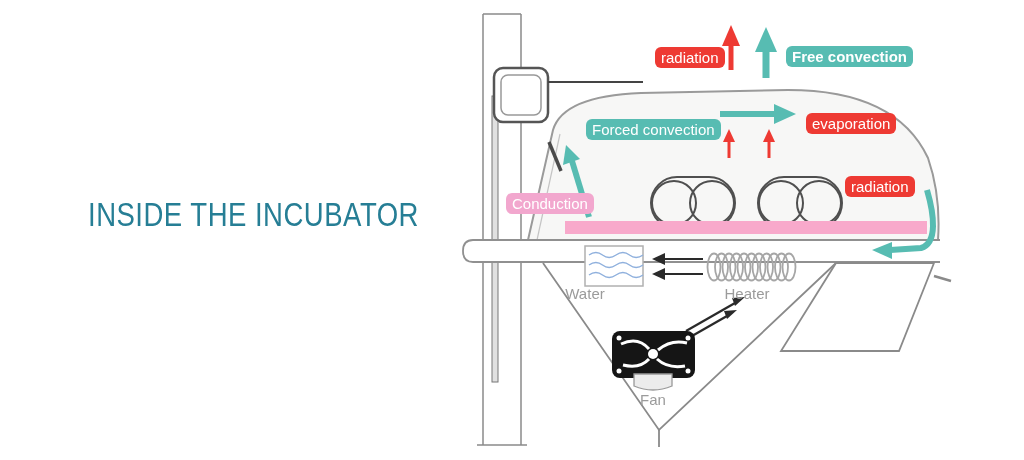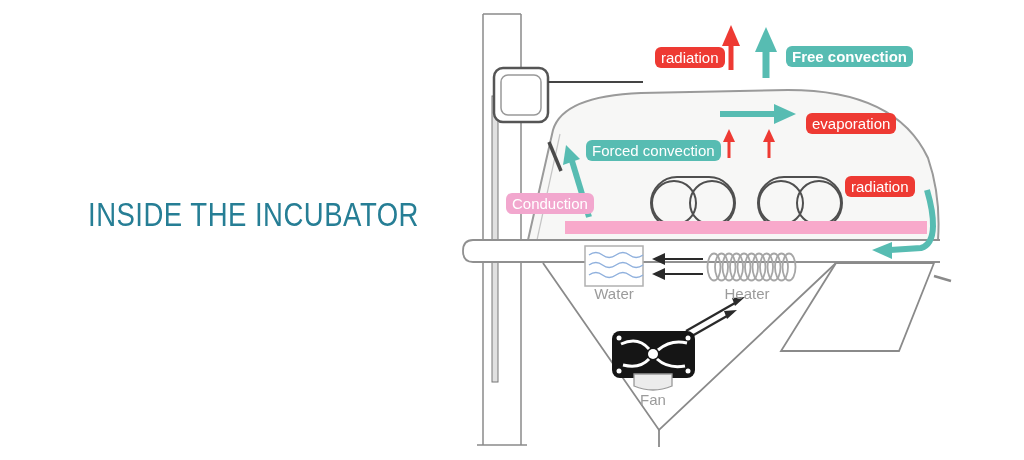--- a/index.html
+++ b/index.html
@@ -8,25 +8,25 @@
   .art{position:absolute;left:0;top:0;z-index:1;}
   .page-title{position:absolute;left:88px;top:197px;z-index:3;font-size:29px;color:#267e95;
               letter-spacing:.5px;white-space:nowrap;transform:scale(.95,1.12);transform-origin:left top;}
   .tag{position:absolute;z-index:4;color:#fff;font-size:15px;line-height:1;padding:3px 6px;white-space:nowrap;border-radius:6px;}
   .tag.red{background:#ee3a33;}
   .tag.teal{background:#57bcb2;}
   .tag.pink{background:#f2a7ce;}
   .caption{position:absolute;z-index:4;color:#9b9b9b;font-size:15px;line-height:1;text-align:center;}
   #lab-radiation-top{left:655px;top:47px;}
   #lab-free{left:786px;top:46px;font-weight:bold;}
-  #lab-forced{left:586px;top:119px;margin-top:21px;}
+  #lab-forced{left:586px;top:119px;}
   #lab-evap{left:806px;top:113px;}
   #lab-cond{left:506px;top:193px;}
   #lab-radiation-right{left:845px;top:176px;}
-  #cap-water{left:585px;top:286px;width:58px;}
+  #cap-water{left:556px;top:286px;width:58px;}
   #cap-heater{left:703px;top:286px;width:88px;}
   #cap-fan{left:631px;top:392px;width:44px;}
 </style>
 </head>
 <body>
 
 <div class="stage">
 
   <div class="page-title">INSIDE THE INCUBATOR</div>
 

